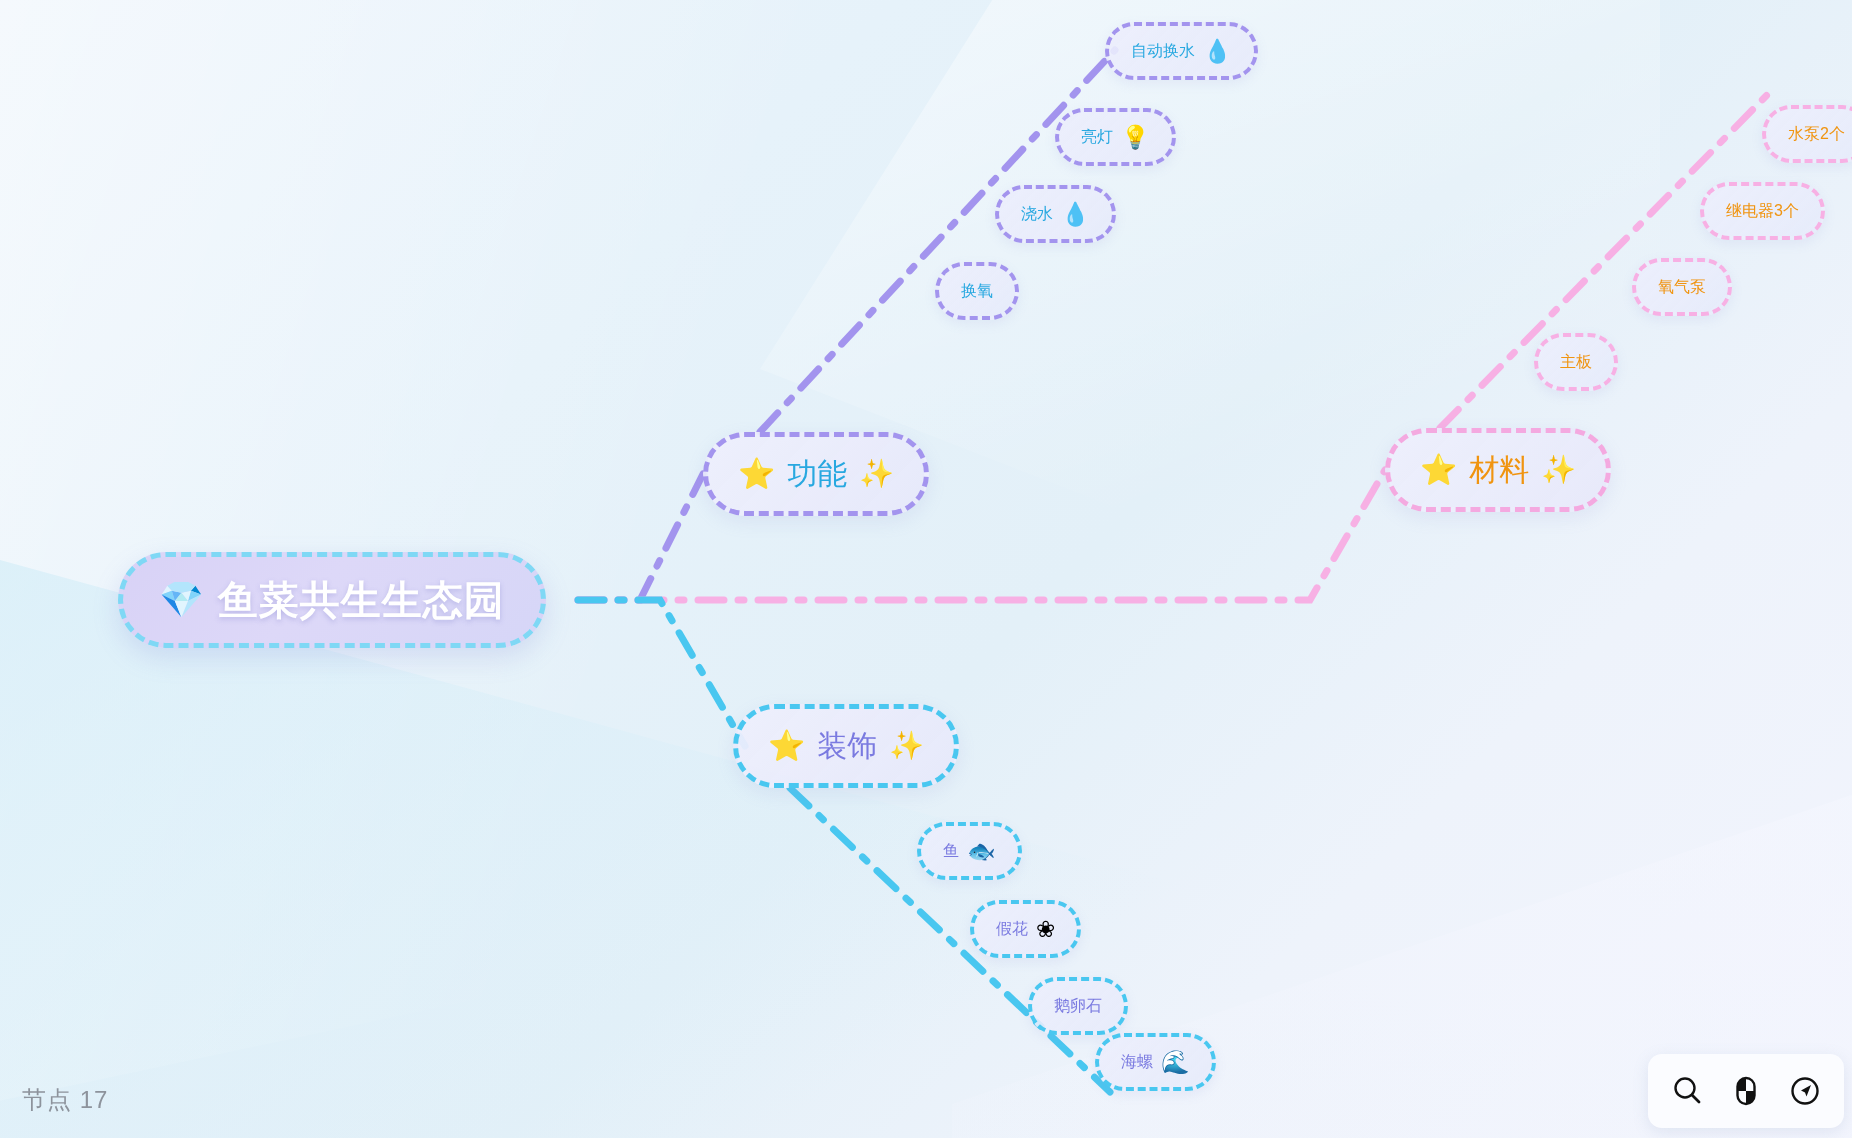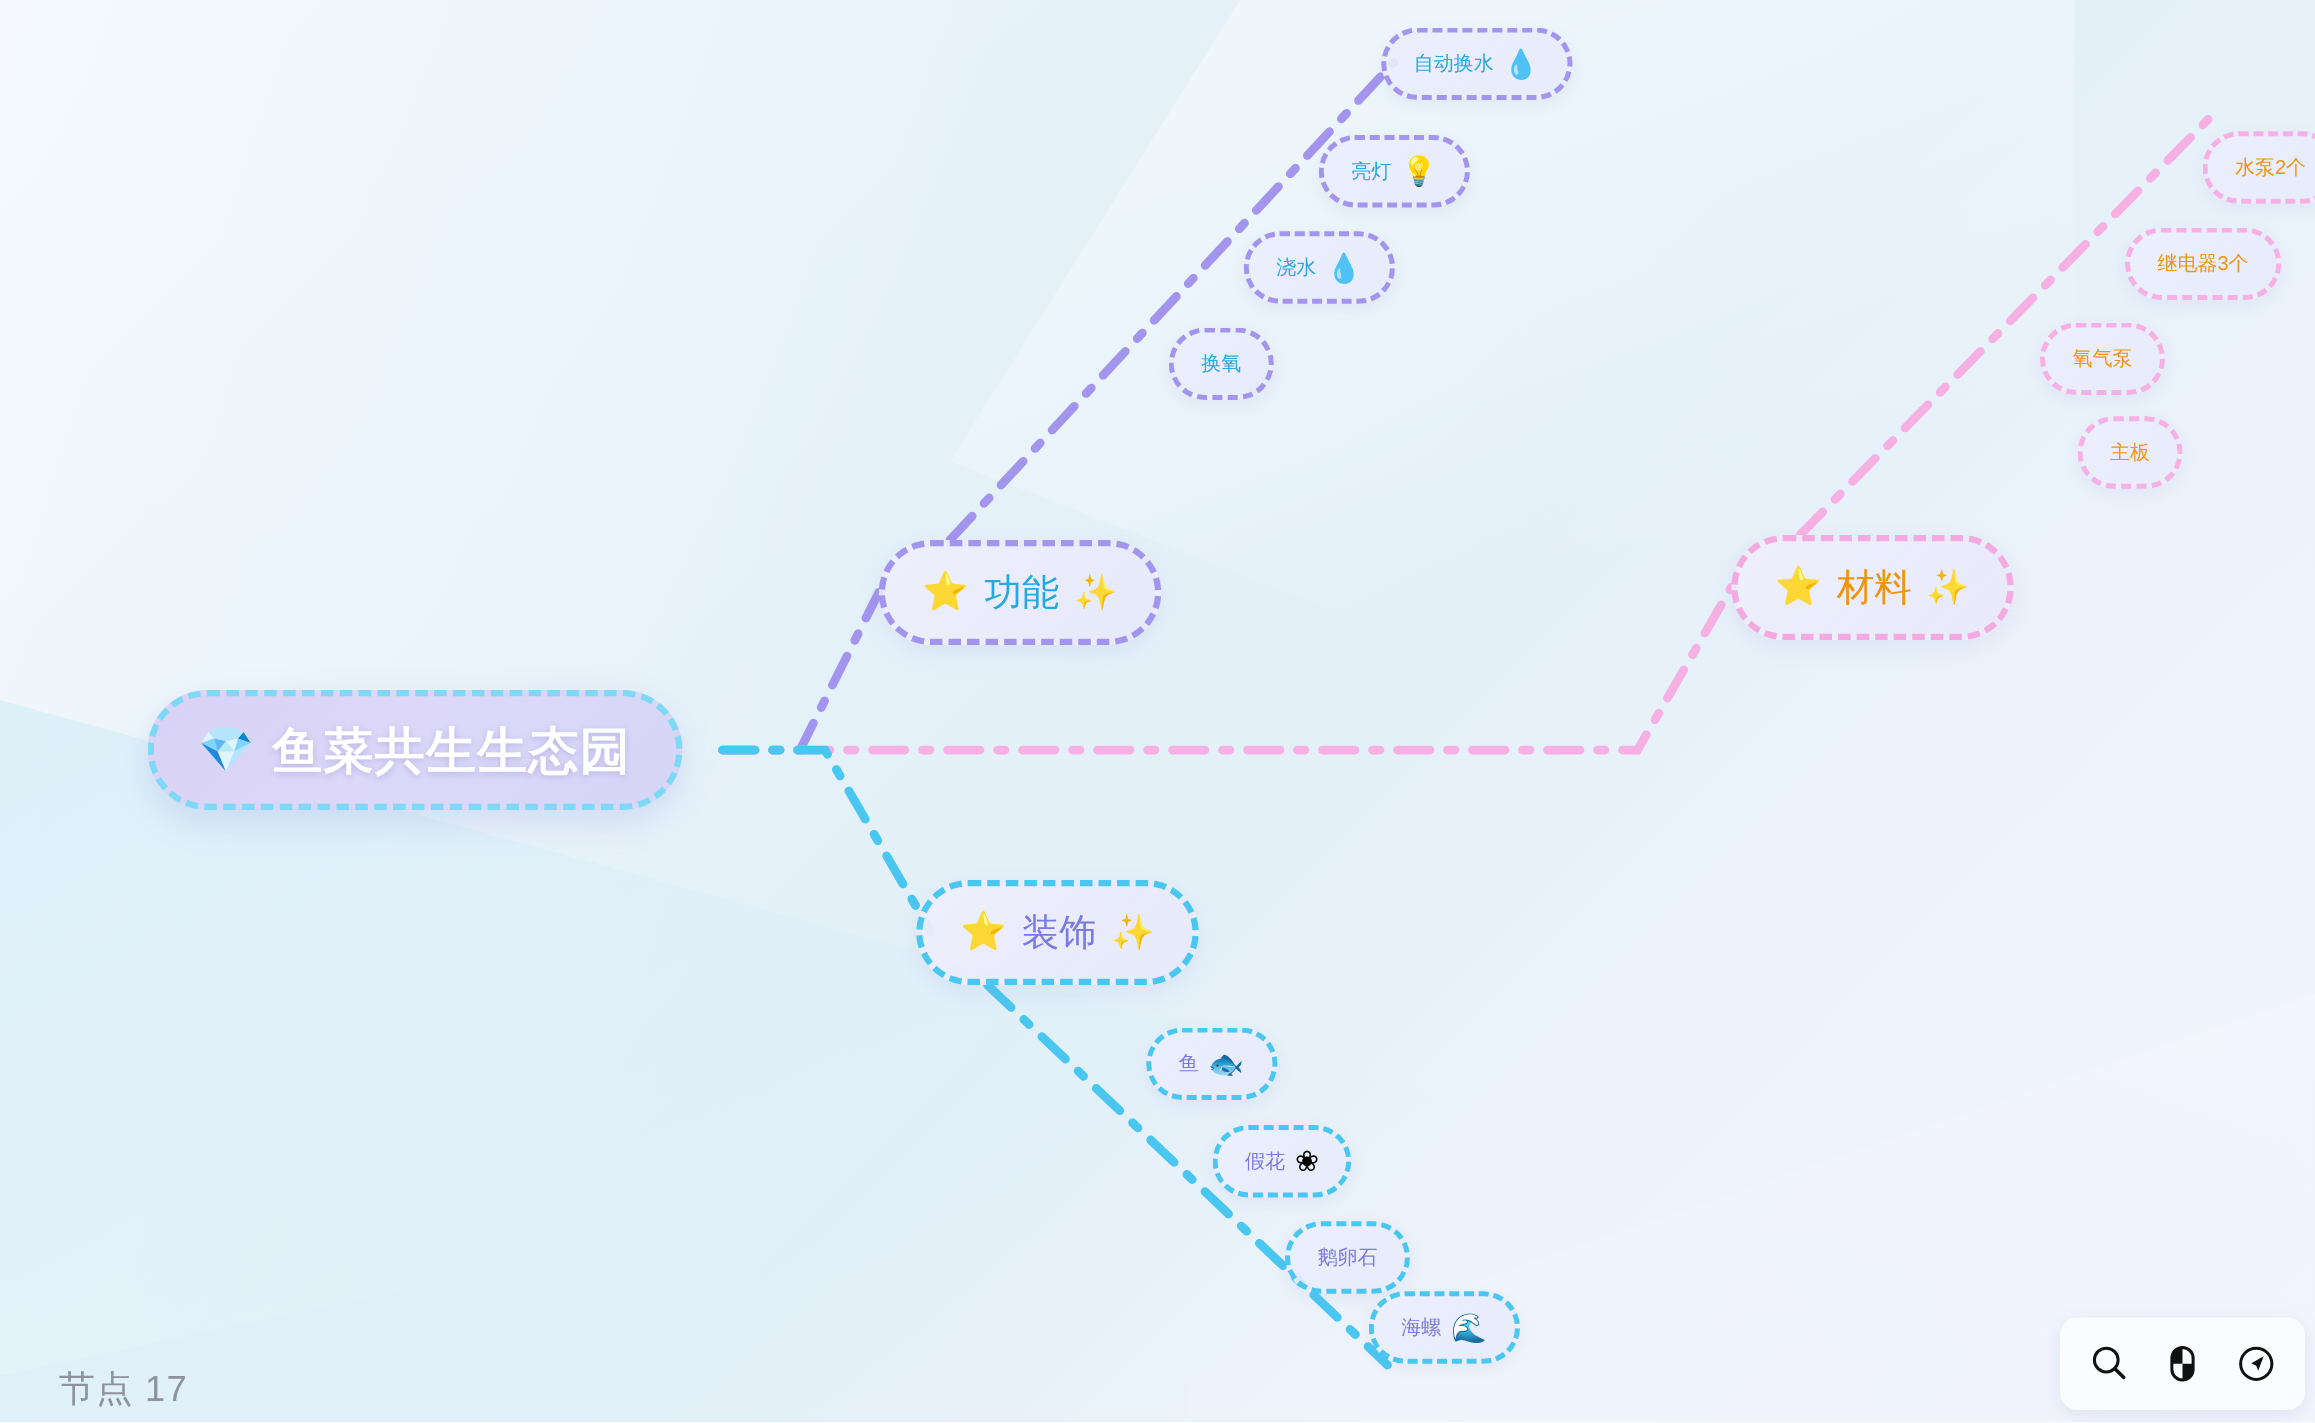--- a/index.html
+++ b/index.html
@@ -116,25 +116,24 @@
   .leaf-func { border: 4px dashed #a394ee; }
   .leaf-func .node-text { color: #28a8e0; }
   .leaf-mat  { border: 4px dashed #f7b0e4; }
   .leaf-mat  .node-text { color: #f09410; }
   .leaf-deco { border: 4px dashed #49c7f0; }
   .leaf-deco .node-text { color: #7a7ae0; }
 
   
   #node-count {
     position: absolute;
-    left: 22px; bottom: 6px;
-    font-size: 29px;
+    left: 22px; bottom: 22px;
+    font-size: 24px;
     color: #8d939c;
     letter-spacing: 1px;
-    margin-left: 25px;
   }
 
   #toolbar {
     position: absolute;
     right: 8px; bottom: 10px;
     width: 196px; height: 74px;
     background: #fbfcff;
     border-radius: 14px;
     box-shadow: 0 4px 16px rgba(120,140,180,0.16);
     display: flex;
@@ -216,21 +215,21 @@
   </div>
 
   <div class="node node-leaf leaf-mat" style="left:1700px; top:182px;">
     <span class="node-text">继电器3个</span>
   </div>
 
   <div class="node node-leaf leaf-mat" style="left:1632px; top:258px;">
     <span class="node-text">氧气泵</span>
   </div>
 
-  <div class="node node-leaf leaf-mat" style="left:1662px; top:333px;">
+  <div class="node node-leaf leaf-mat" style="left:1534px; top:333px;">
     <span class="node-text">主板</span>
   </div>
 
   <div class="node node-branch branch-deco">
     <span class="star">⭐</span>
     <span class="node-text">装饰</span>
     <span class="spark">✨</span>
   </div>
 
   <div class="node node-leaf leaf-deco" style="left:917px; top:822px;">

